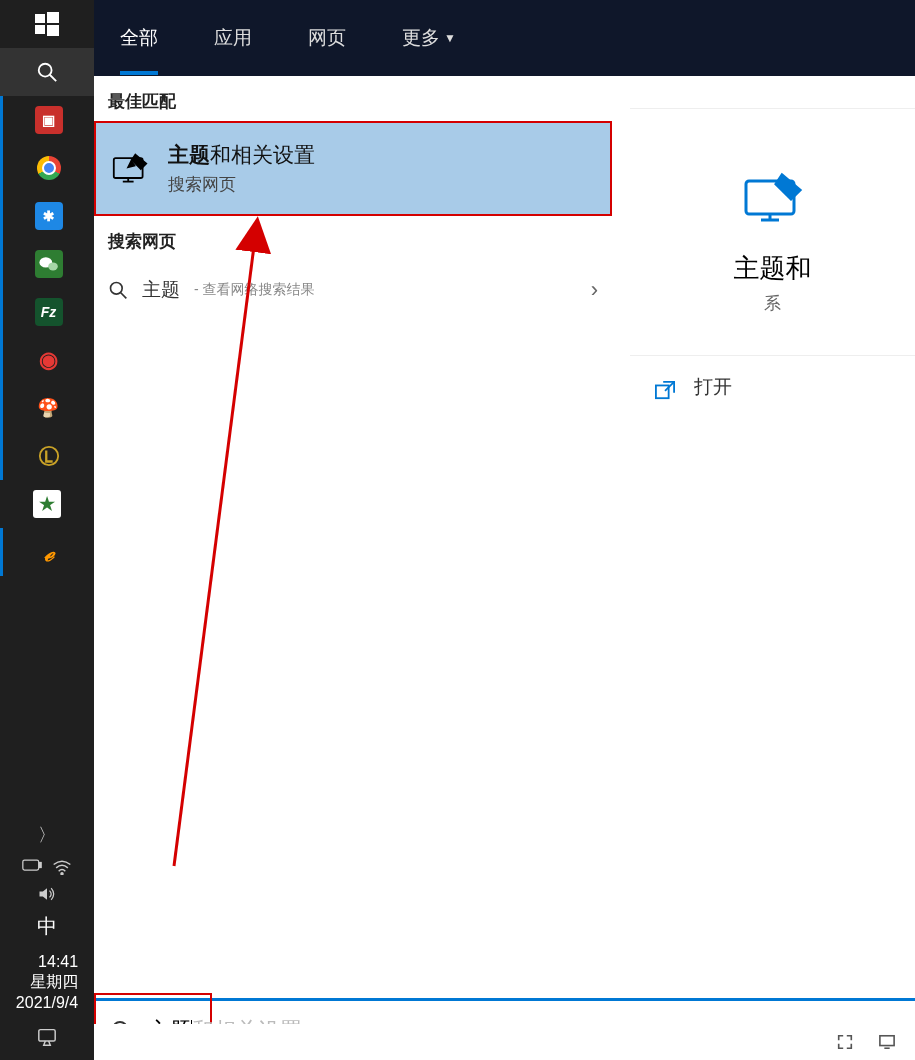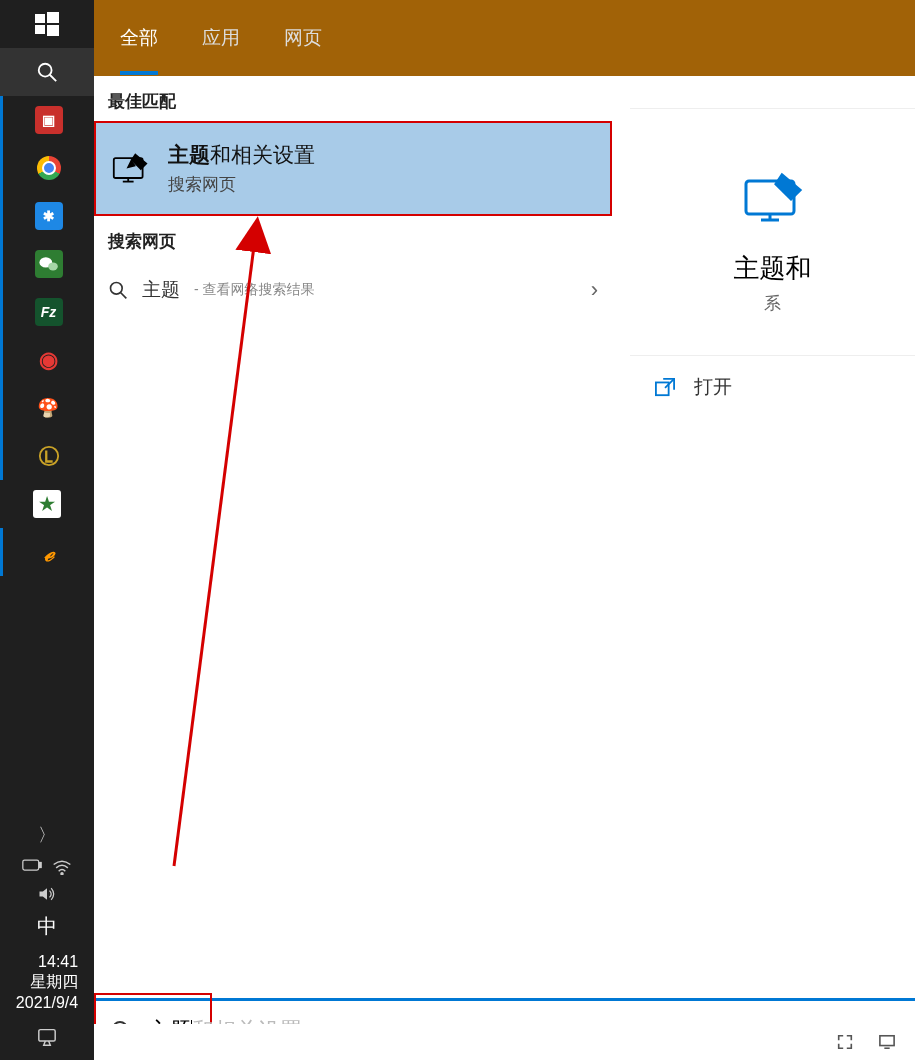--- a/index.html
+++ b/index.html
@@ -42,25 +42,25 @@
   flex: 1;
   display: flex;
   flex-direction: column;
   background: #fff;
   position: relative;
 }
 
 
 .tabs {
   height: 76px;
-  background: #a16207;
+  background: #0f172a;
   display: flex;
   align-items: center;
   padding: 0 18px;
-  gap: 28px;
+  gap: 40px;
   color: #ddd;
   font-size: 19px;
 }
 .tab { padding: 24px 8px; cursor:pointer; position:relative; }
 .tab.active { color:#fff; }
 .tab.active::after { content:""; position:absolute; left:8px; right:8px; bottom:0; height:4px; background:#0078d4; }
 .tab-more { display:flex; align-items:center; gap:4px;}
 
 
 .content {
@@ -81,21 +81,21 @@
 .preview-box {
   margin: 24px 0 0 18px;
   border-top:1px solid #eee;
 }
 .preview-inner { padding: 60px 0 0 0; text-align:center; }
 .preview-icon { display:inline-block; }
 .preview-title { font-size: 26px; margin-top: 18px; color:#000; }
 .preview-sub { font-size: 17px; color:#666; margin-top:6px; }
 .preview-actions { margin-top: 40px; border-top:1px solid #eee; }
 .preview-action {
-  display:flex; align-items:center; gap:18px;
+  display:flex; align-items:flex-end; gap:18px;
   padding: 18px 24px; font-size:19px; color:#333; cursor:pointer;
 }
 .preview-action-icon { color:#0078d4; }
 
 .section-header {
   font-size: 17px; font-weight:600; padding: 14px 14px 8px; color:#222;
 }
 
 .best-match {
   background: #a8cbe8;
@@ -268,20 +268,24 @@
       </div>
     </div>
   </div>
 
   <div class="panel">
 
     <div class="tabs">
       <div class="tab active">全部</div>
       <div class="tab">应用</div>
       <div class="tab">网页</div>
+      <div class="tab tab-more">
+        <span>更多</span>
+        <span style="font-size:12px">▼</span>
+      </div>
     </div>
 
     <div class="content">
       <div class="results-col">
 
         <div class="section-header">最佳匹配</div>
 
         <div class="best-match">
           <div class="bm-icon">
             <svg width="40" height="36" viewBox="0 0 44 40" fill="none" stroke="#000" stroke-width="2">

